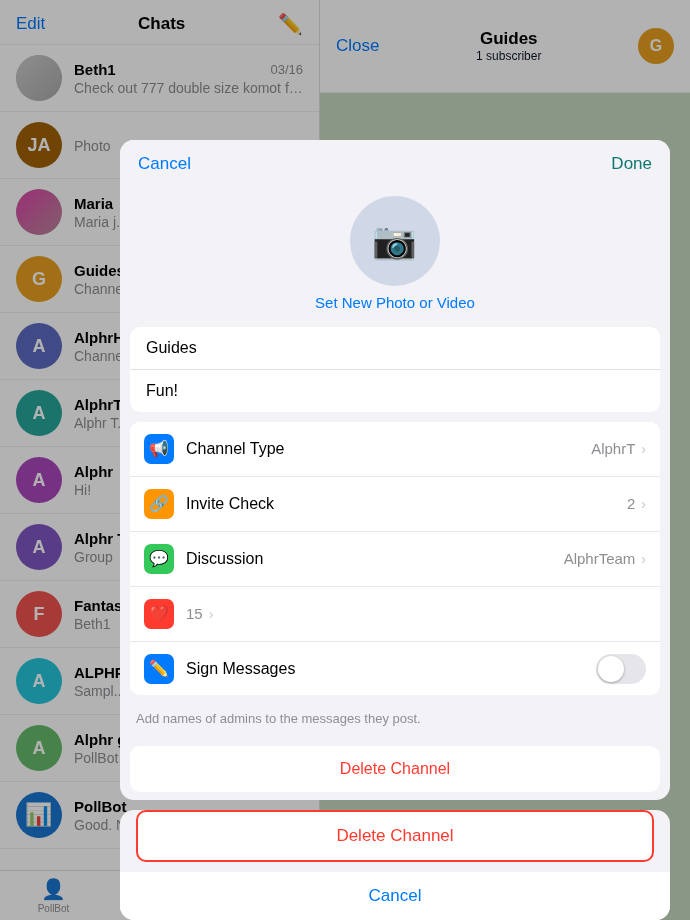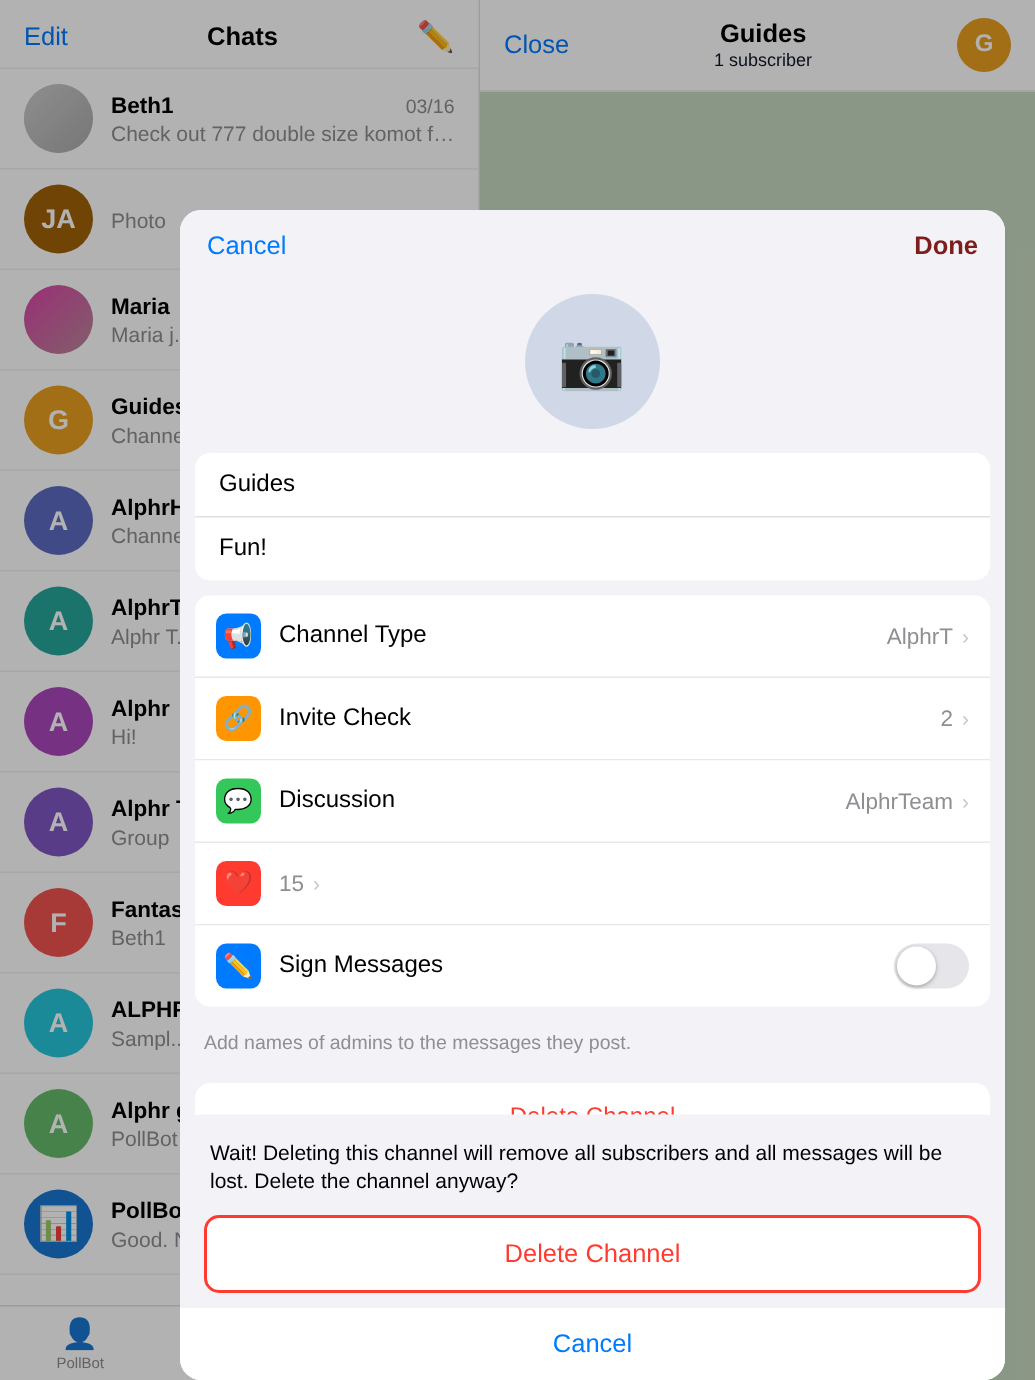--- a/index.html
+++ b/index.html
@@ -120,21 +120,21 @@
       background: #c8d8c0;
       display: flex;
       flex-direction: column;
     }
 
     .channel-header {
       background: #fff;
       display: flex;
       align-items: center;
       justify-content: space-between;
-      padding: 12px 16px;
+      padding: 28px 16px;
       border-bottom: 1px solid #eee;
     }
 
     .channel-close-btn {
       color: #007aff;
       font-size: 17px;
     }
 
     .channel-title-block {
       text-align: center;
@@ -193,23 +193,23 @@
       padding: 14px 18px;
       background: #f2f2f7;
     }
 
     .modal-cancel {
       color: #007aff;
       font-size: 17px;
     }
 
     .modal-done {
-      color: #7f1d1d;
-      font-size: 17px;
-      font-weight: 700;
+      color: #0f766e;
+      font-size: 17px;
+      font-weight: 400;
     }
 
     
     .modal-avatar-section {
       display: flex;
       flex-direction: column;
       align-items: center;
       padding: 8px 0 16px;
       background: #f2f2f7;
     }
@@ -611,20 +611,21 @@
 <div class="modal-sheet">
   <div class="modal-header">
     <span class="modal-cancel">Cancel</span>
     <span class="modal-done">Done</span>
   </div>
 
   <div class="modal-avatar-section">
     <div class="modal-avatar-circle">
       <span class="camera-icon">📷</span>
     </div>
+    <span class="set-photo-btn">Set New Photo or Video</span>
   </div>
 
   <div class="settings-list">
     <div class="settings-text-item">Guides</div>
     <div class="settings-text-item">Fun!</div>
   </div>
 
   <div class="settings-section">
 
     <div class="settings-row">
@@ -662,16 +663,15 @@
       </div>
     </div>
   </div>
 
   <div class="sign-messages-hint">Add names of admins to the messages they post.</div>
 
   <div class="delete-channel-btn">Delete Channel</div>
 </div>
 
 <div class="confirm-popup">
-  <div class="confirm-message">Wait! Deleting this channel will remove all subscribers and all messages will be lost. Delete the channel anyway?</div>
   <div class="confirm-delete-btn">Delete Channel</div>
   <div class="confirm-cancel-btn">Cancel</div>
 </div>
 
 </body></html>

